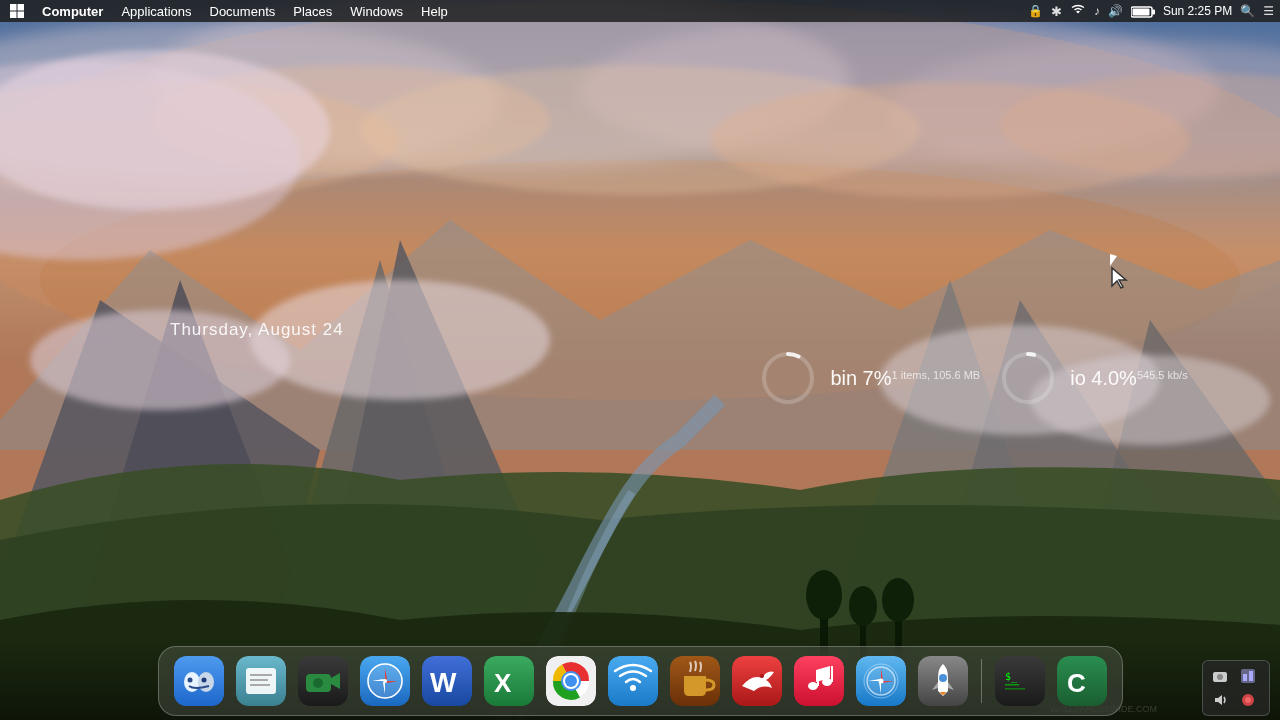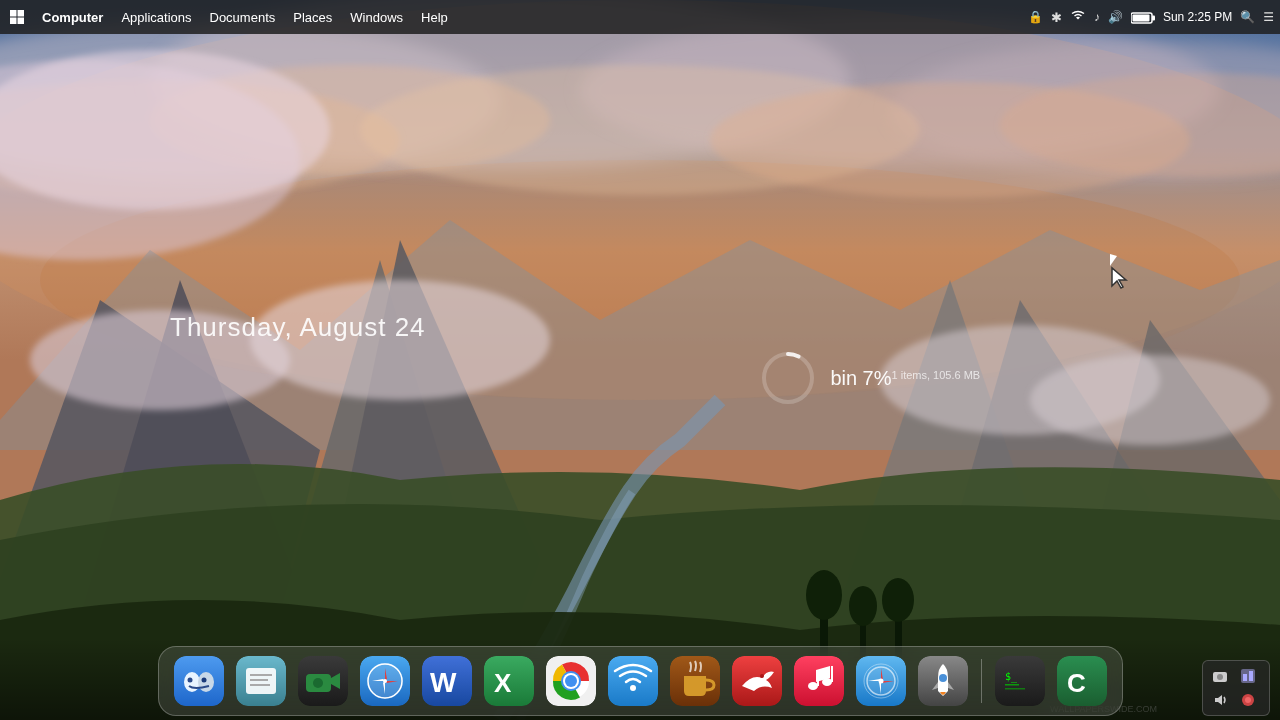--- a/index.html
+++ b/index.html
@@ -42,21 +42,21 @@
       width: 100%;
       height: 100%;
     }
 
     
     #menubar {
       position: absolute;
       top: 0;
       left: 0;
       right: 0;
-      height: 34px;
+      height: 22px;
       background: rgba(30, 30, 30, 0.85);
       display: flex;
       align-items: center;
       z-index: 100;
       padding: 0 6px;
       color: #fff;
       font-size: 13px;
     }
 
     #menubar-left {
@@ -122,25 +122,25 @@
     #desktop-time {
       font-size: 140px;
       font-weight: 100;
       letter-spacing: -2px;
       line-height: 1;
       text-shadow: 0 2px 20px rgba(0,0,0,0.3);
       font-family: 'Helvetica Neue', Arial, sans-serif;
     }
 
     #desktop-date {
-      font-size: 26px;
+      font-size: 17px;
       font-weight: 300;
       color: rgba(255,255,255,0.9);
       text-align: center;
-      margin-top: 12px;
+      margin-top: 20px;
       letter-spacing: 1px;
     }
 
     
     #stats-container {
       position: absolute;
       right: 60px;
       top: 350px;
       z-index: 10;
       display: grid;
@@ -461,20 +461,32 @@
         <circle class="bg-circle" cx="28" cy="28" r="24"></circle>
         <circle class="fg-circle" cx="28" cy="28" r="24" stroke-dasharray="10.99 150.01" stroke-dashoffset="0"></circle>
       </svg>
     </div>
     <div class="stat-label">
       <div class="stat-name">bin 7%</div>
       <div class="stat-sub">1 items, 105.6 MB</div>
     </div>
   </div>
 
+  <div class="stat-item">
+    <div class="stat-circle">
+      <svg viewBox="0 0 56 56">
+        <circle class="bg-circle" cx="28" cy="28" r="24"></circle>
+        <circle class="fg-circle" cx="28" cy="28" r="24" stroke-dasharray="6.28 154.72" stroke-dashoffset="0"></circle>
+      </svg>
+    </div>
+    <div class="stat-label">
+      <div class="stat-name">io 4.0%</div>
+      <div class="stat-sub">545.5 kb/s</div>
+    </div>
+  </div>
 
 
 </div>
 
 <div id="dock">
   <div id="dock-inner">
 
     <div class="dock-item" title="Finder">
       <svg viewBox="0 0 50 50" class="dock-icon">
         <rect width="50" height="50" rx="12" fill="#2B7DE6"></rect>

